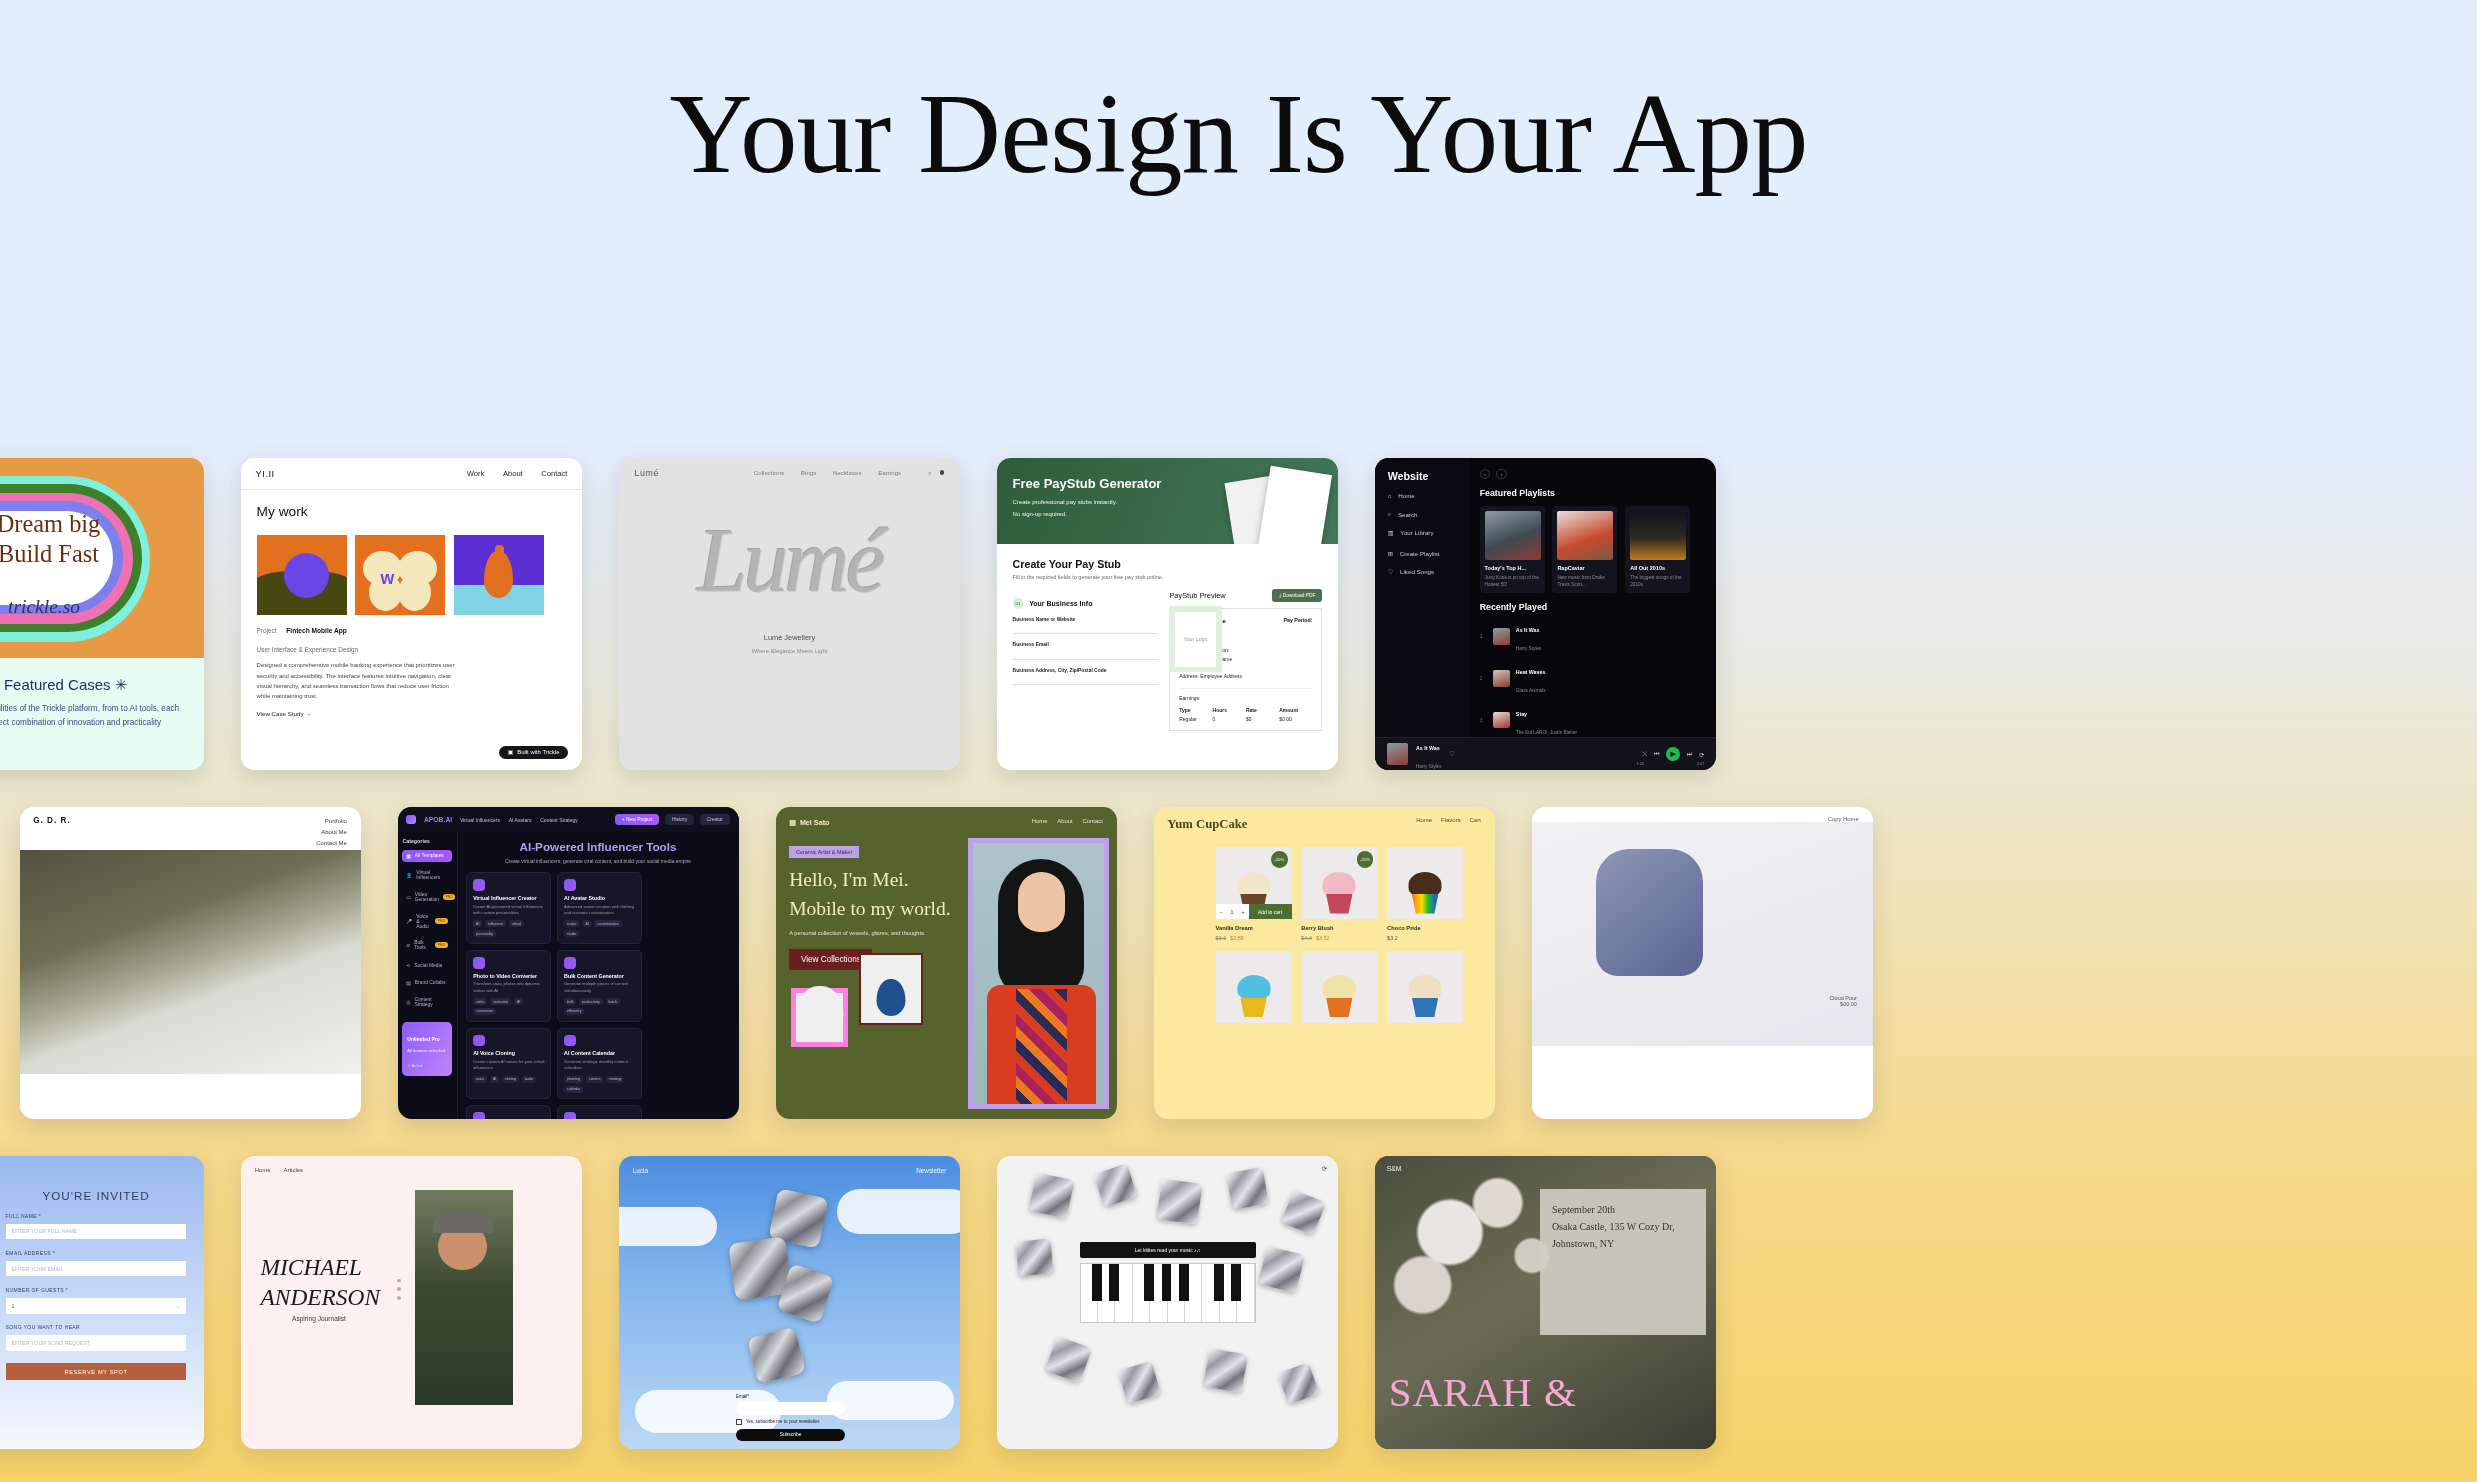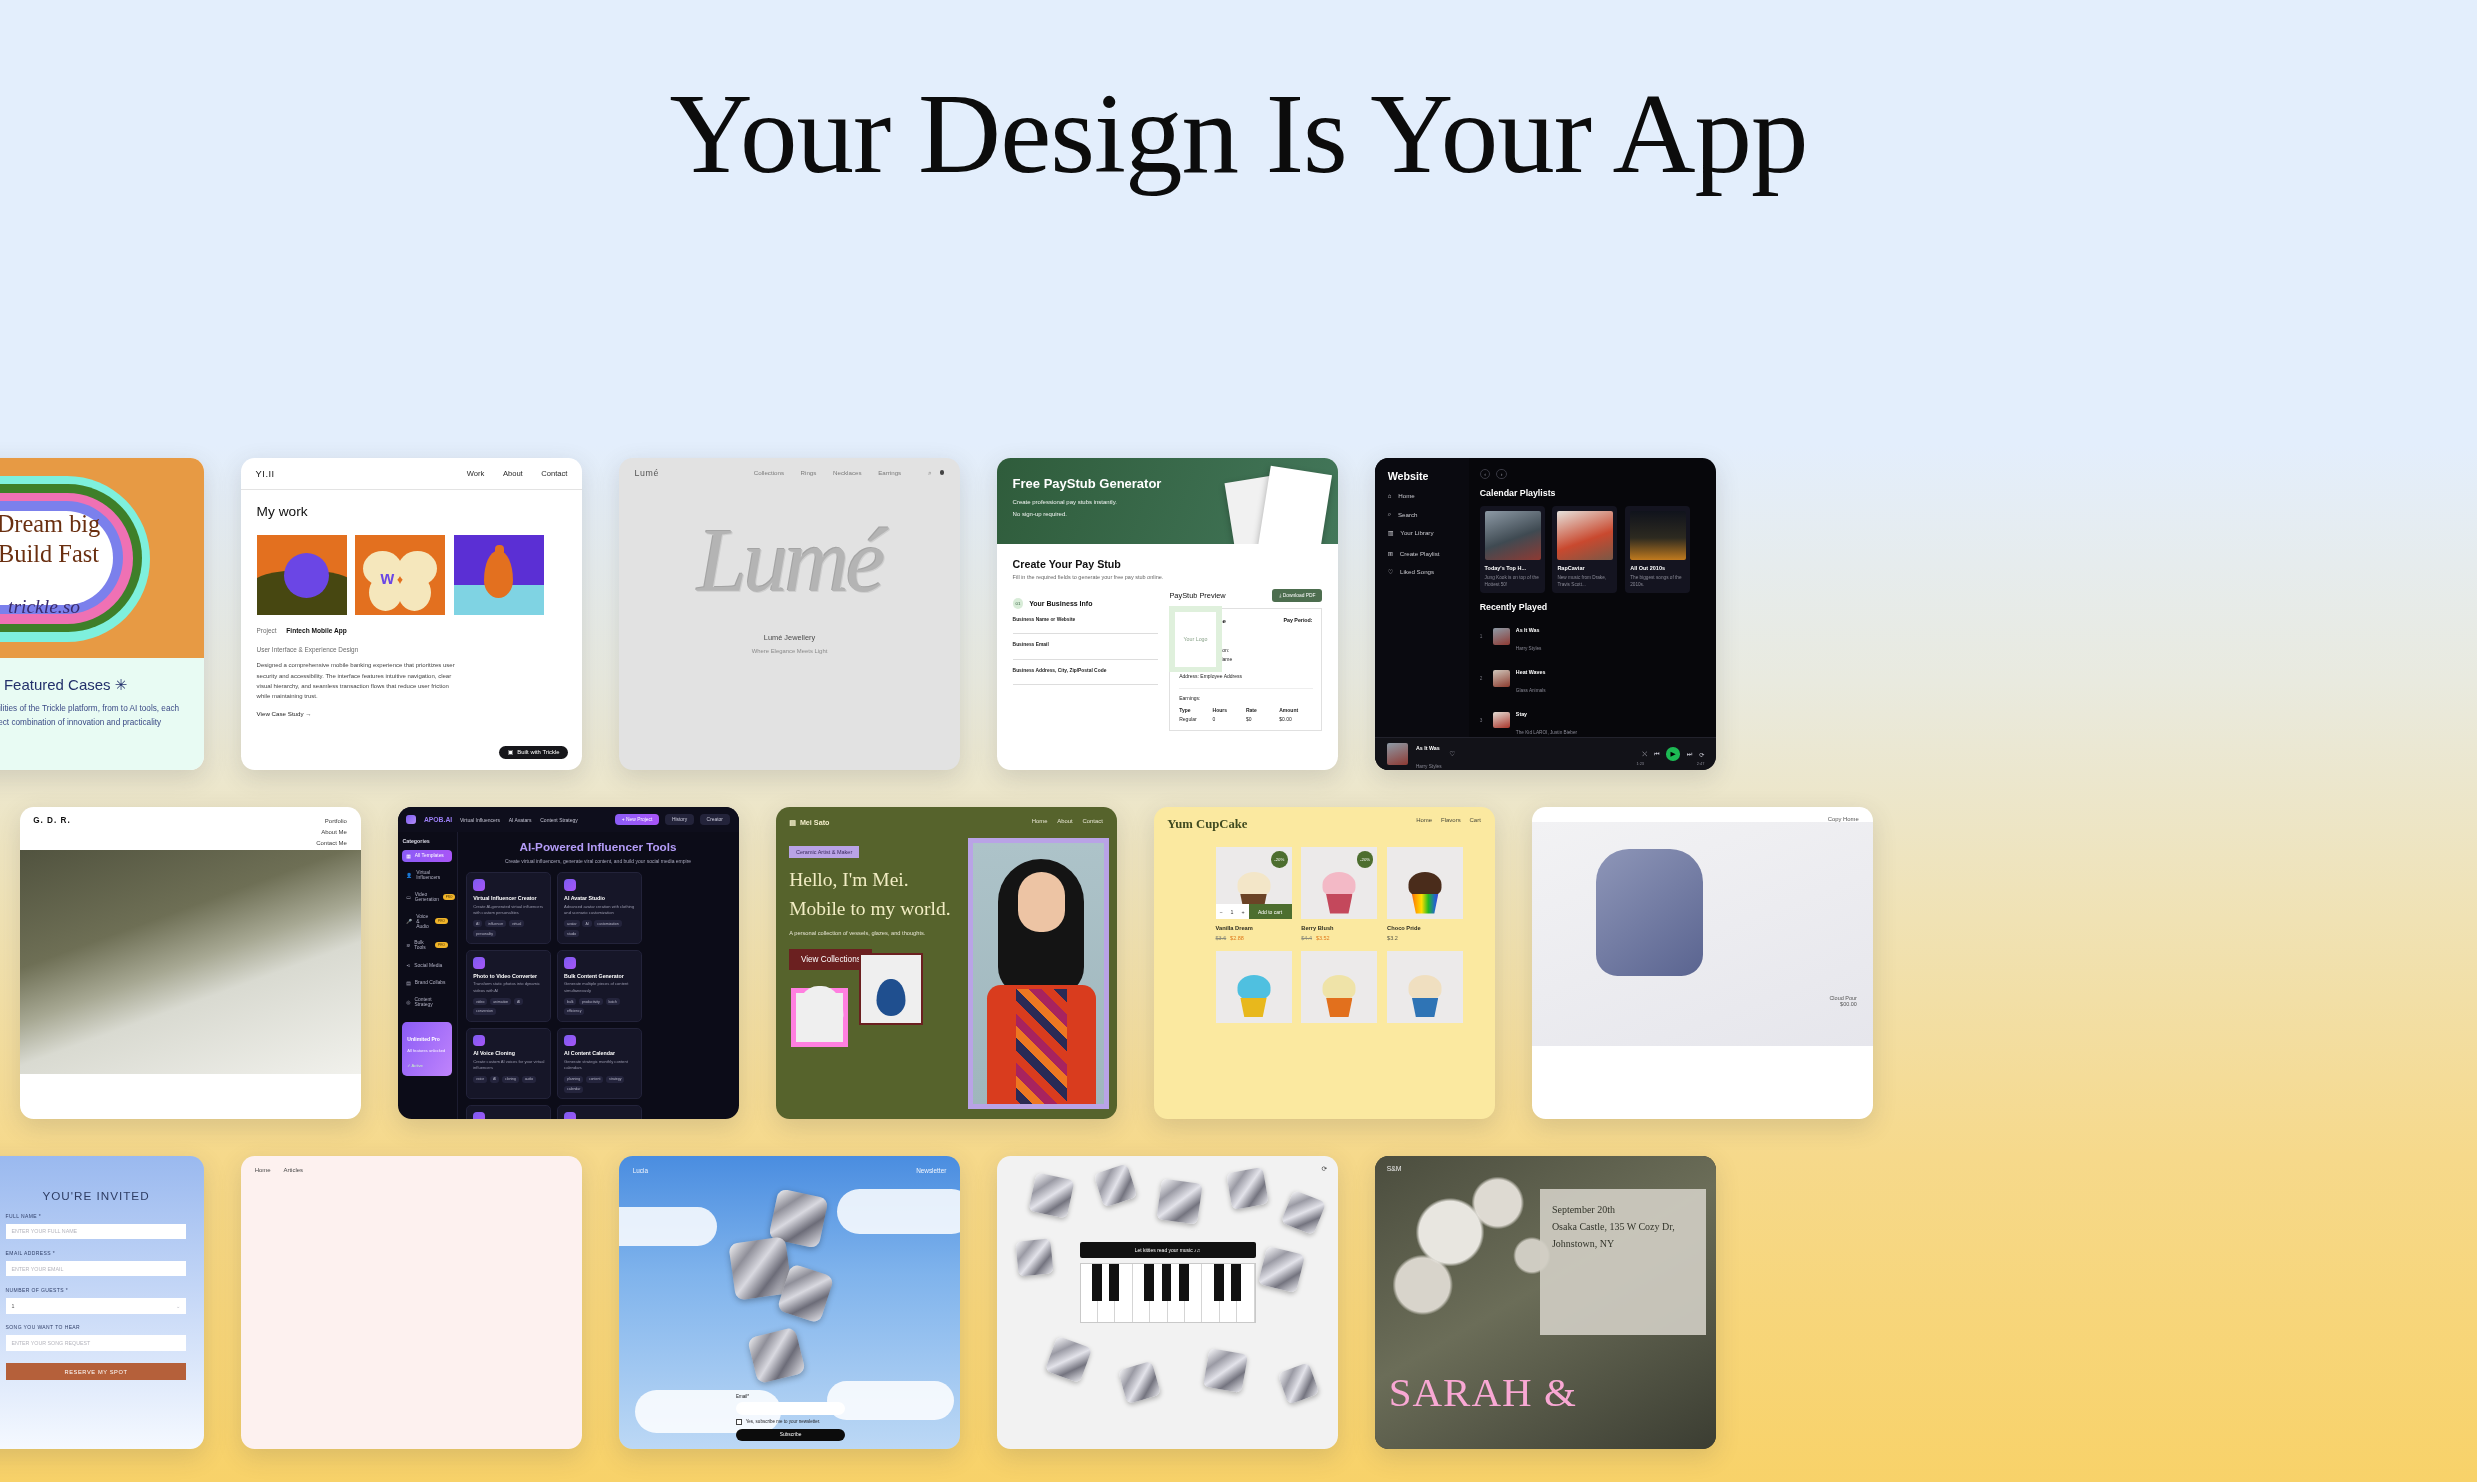--- a/index.html
+++ b/index.html
@@ -541,21 +541,21 @@
           <div class="vb-i">
               <span>♡</span>
               <span>Liked Songs</span>
             </div>
         </div>
         <div class="vb-main">
           <div class="vb-ctrl">
             <div class="vb-c">‹</div>
             <div class="vb-c">›</div>
           </div>
-          <div class="vb-h">Calendar Playlists</div>
+          <div class="vb-h">Featured Playlists</div>
           <div class="vb-pl">
             <div class="vb-card">
               <div class="vb-art" style="background:linear-gradient(160deg,#8d9aa6,#3f4a52 55%,#8e3a33)"></div>
               <div class="vb-t">Today's Top H...</div>
               <div class="vb-d">Jung Kook is on top of the Hottest 50!</div>
             </div>
             <div class="vb-card">
               <div class="vb-art" style="background:linear-gradient(160deg,#e6e2dc,#c9492f 58%,#7a5846)"></div>
               <div class="vb-t">RapCaviar</div>
               <div class="vb-d">New music from Drake, Travis Scott...</div>
@@ -916,20 +916,36 @@
             <span>ENTER YOUR SONG REQUEST</span>
           </div>
         <div class="iv-btn">RESERVE MY SPOT</div>
       </div>
     </div>
 
     <div class="card r3 c-mich">
       <div class="mi-nav">
         <span>Home</span>
         <span>Articles</span>
+      </div>
+      <div class="mi-wrap">
+        <div class="mi-name">
+          <div>MICHAEL</div>
+          <div>ANDERSON</div>
+        </div>
+        <div class="mi-sub">Aspiring Journalist</div>
+        <div class="mi-dots">
+            <i></i>
+            <i></i>
+            <i></i>
+          </div>
+        <div class="mi-ph">
+            <div class="mi-head"></div>
+            <div class="mi-cap"></div>
+          </div>
       </div>
     </div>
 
     <div class="card r3 c-lucia">
       <div class="lc-bar">
         <span>Lucia</span>
         <span>Newsletter</span>
       </div>
       <div class="lc-cl" style="left:-19.5px;top:51px;width:117px;height:39px"></div>
       <div class="lc-cl" style="right:-13.7px;top:33px;width:137px;height:45px"></div>

